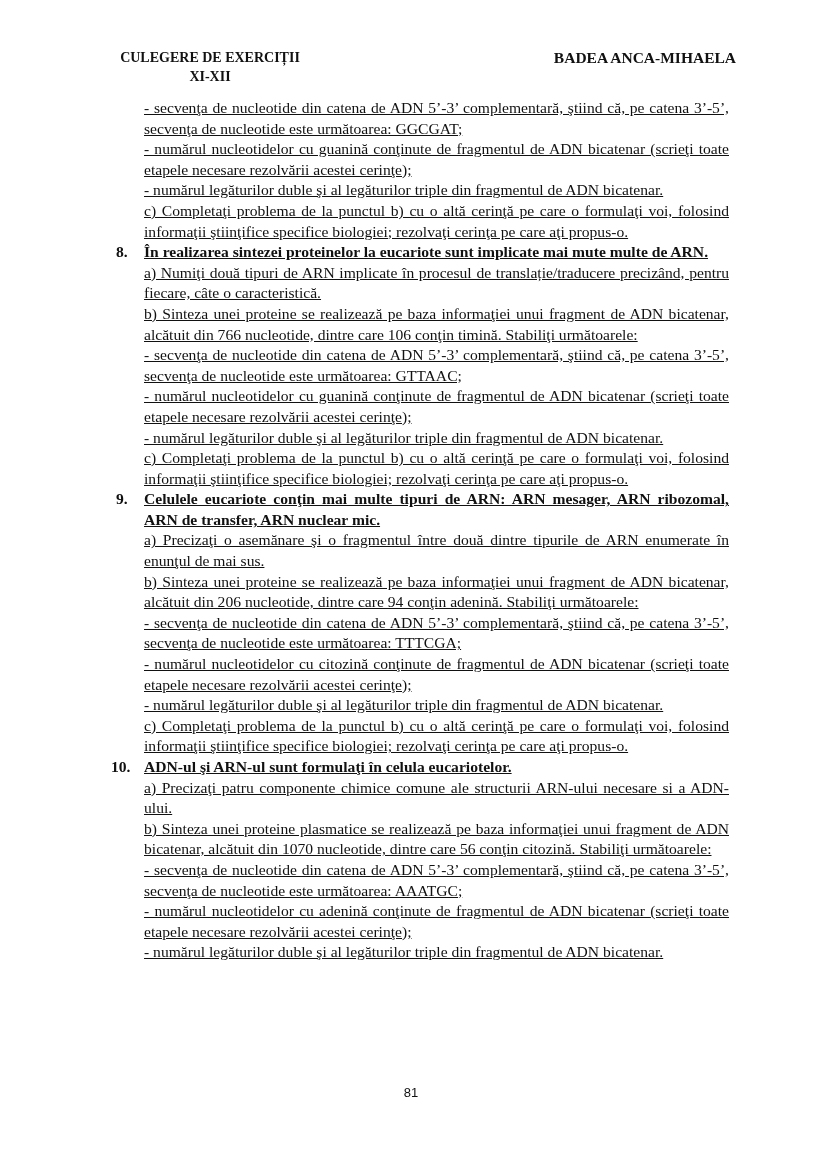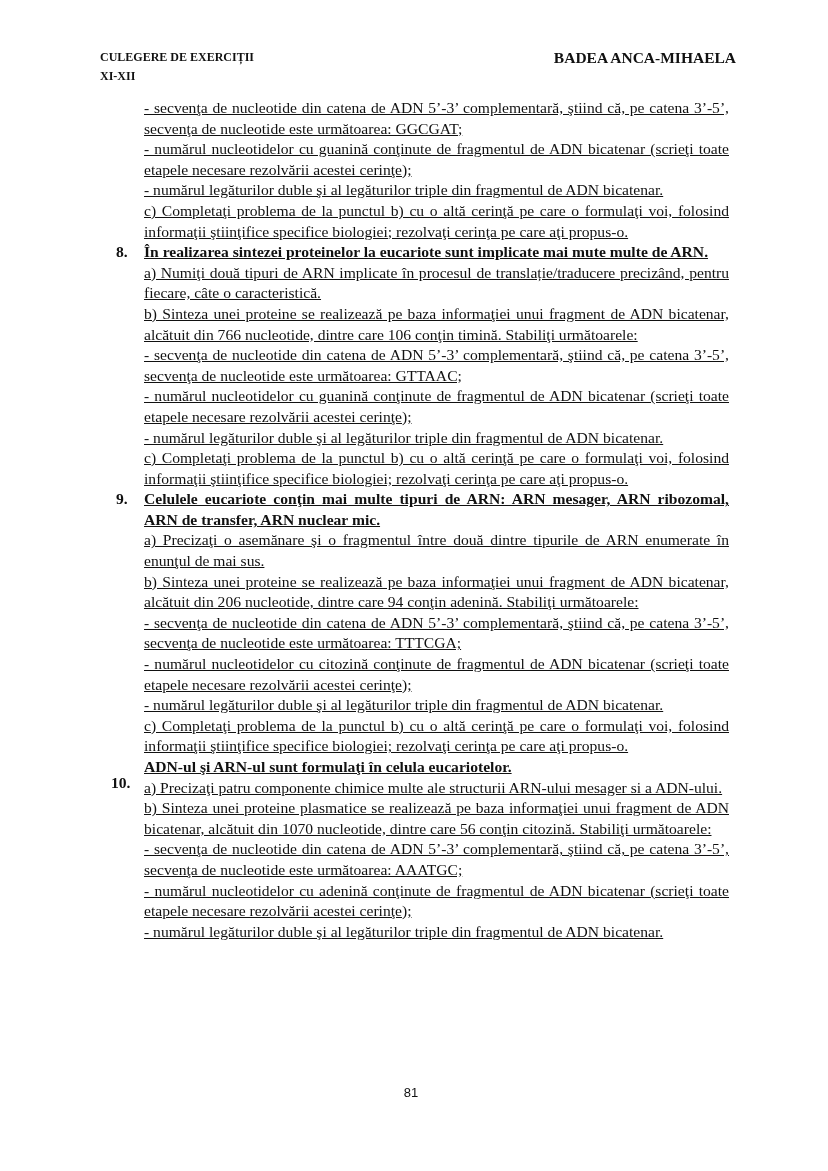--- a/index.html
+++ b/index.html
@@ -1,25 +1,25 @@
 <!DOCTYPE html>
 <html><head>
 <meta charset="utf-8">
 <style>
   html, body { margin: 0; padding: 0; background: #ffffff; }
   body { width: 828px; height: 1171px; position: relative; overflow: hidden;
          font-family: "Liberation Serif", "DejaVu Serif", serif; color: #111; }
-  .hdr-left { position: absolute; left: 100px; top: 48px; width: 220px; text-align: left;
-              font-weight: bold; font-size: 12px; line-height: 19px; }
+  .hdr-left { position: absolute; left: 100px; top: 48px; width: 220px; text-align: center;
+              font-weight: bold; font-size: 14px; line-height: 19px; }
   .hdr-right { position: absolute; right: 92px; top: 48px; font-weight: bold; font-size: 15.5px; line-height: 19px; }
   .content { position: absolute; left: 144px; top: 98px; width: 585px; font-size: 15.6px; line-height: 20.6px; }
   .content p { margin: 0; text-align: justify; text-decoration: underline; }
   .qhead { position: relative; font-weight: bold; }
   .qnum { position: absolute; left: -28px; top: 0; font-weight: bold; }
-  .qnum.wide { left: -33px; margin-top: 16px; }
+  .qnum.wide { left: -33px; }
   .pagenum { position: absolute; left: 0; width: 822px; top: 1085px; text-align: center;
              font-family: "Liberation Sans", "DejaVu Sans", sans-serif; font-size: 13px; }
 </style>
 </head>
 <body>
 
 <div class="hdr-left">
   <div>CULEGERE DE EXERCIȚII</div>
   <div>XI-XII</div>
 </div>
@@ -46,21 +46,21 @@
     <p>a) Precizaţi o asemănare şi o fragmentul între două dintre tipurile de ARN enumerate în enunţul de mai sus.</p>
     <p>b) Sinteza unei proteine se realizează pe baza informaţiei unui fragment de ADN bicatenar, alcătuit din 206 nucleotide, dintre care 94 conţin adenină. Stabiliţi următoarele:</p>
     <p>- secvenţa de nucleotide din catena de ADN 5’-3’ complementară, ştiind că, pe catena 3’-5’, secvenţa de nucleotide este următoarea: TTTCGA;</p>
     <p>- numărul nucleotidelor cu citozină conţinute de fragmentul de ADN bicatenar (scrieţi toate etapele necesare rezolvării acestei cerinţe);</p>
     <p>- numărul legăturilor duble şi al legăturilor triple din fragmentul de ADN bicatenar.</p>
     <p>c) Completaţi problema de la punctul b) cu o altă cerinţă pe care o formulaţi voi, folosind informaţii ştiinţifice specifice biologiei; rezolvaţi cerinţa pe care aţi propus-o.</p>
   </div>
 
   <div>
     <p class="qhead"><span class="qnum wide">10.</span><span>ADN-ul şi ARN-ul sunt formulaţi în celula eucariotelor.</span></p>
-    <p>a) Precizaţi patru componente chimice multe ale structurii ARN-ului mesager si a ADN-ului.</p>
+    <p>a) Precizaţi patru componente chimice comune ale structurii ARN-ului necesare si a ADN-ului.</p>
     <p>b) Sinteza unei proteine plasmatice se realizează pe baza informaţiei unui fragment de ADN bicatenar, alcătuit din 1070 nucleotide, dintre care 56 conţin citozină. Stabiliţi următoarele:</p>
     <p>- secvenţa de nucleotide din catena de ADN 5’-3’ complementară, ştiind că, pe catena 3’-5’, secvenţa de nucleotide este următoarea: AAATGC;</p>
     <p>- numărul nucleotidelor cu adenină conţinute de fragmentul de ADN bicatenar (scrieţi toate etapele necesare rezolvării acestei cerinţe);</p>
     <p>- numărul legăturilor duble şi al legăturilor triple din fragmentul de ADN bicatenar.</p>
   </div>
 </div>
 
 <div class="pagenum">81</div>
 
 </body></html>

